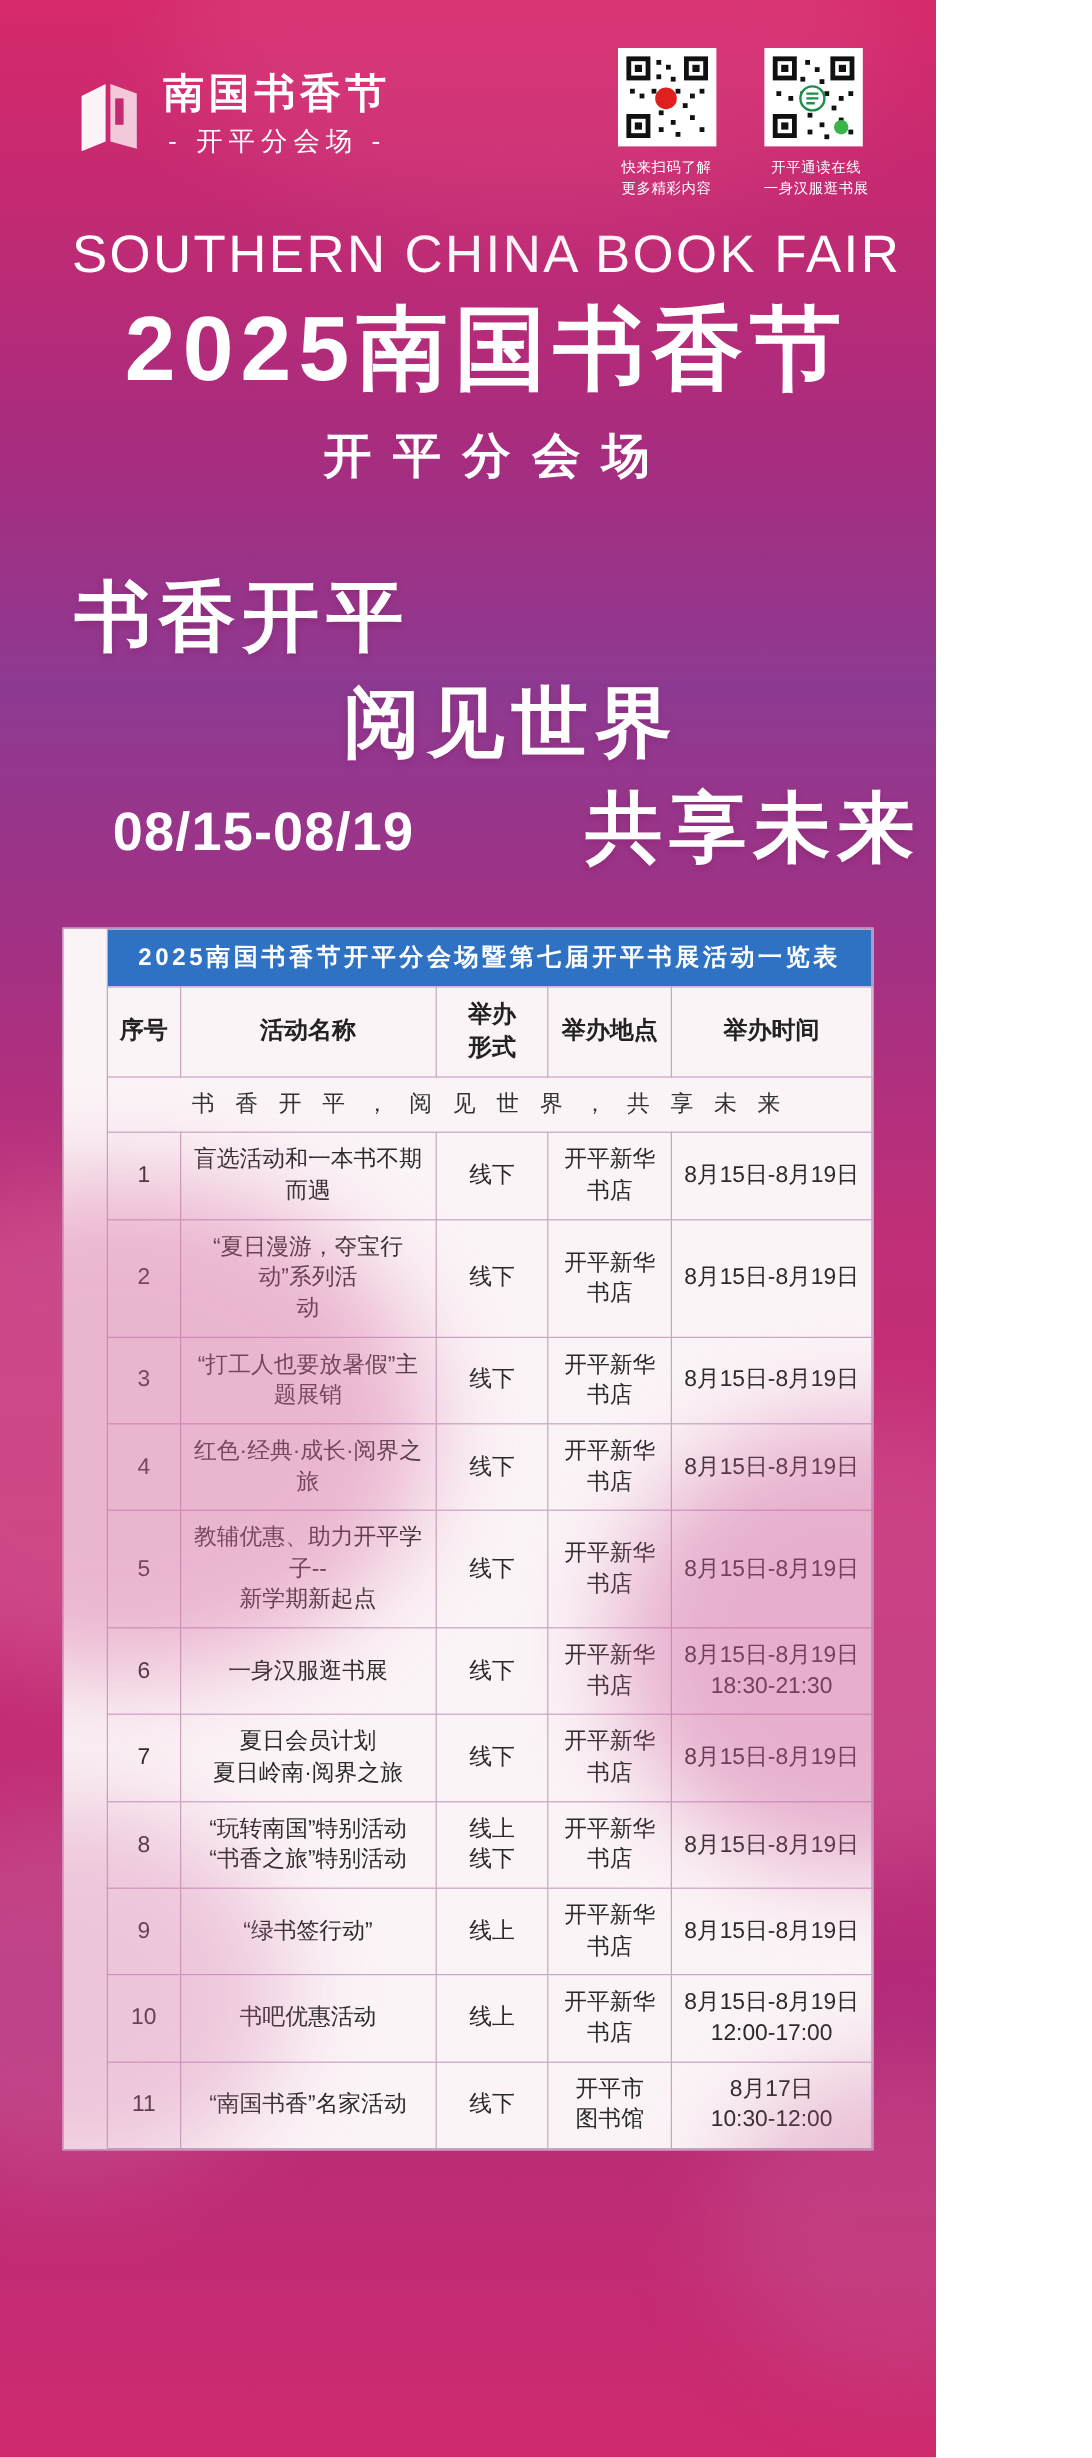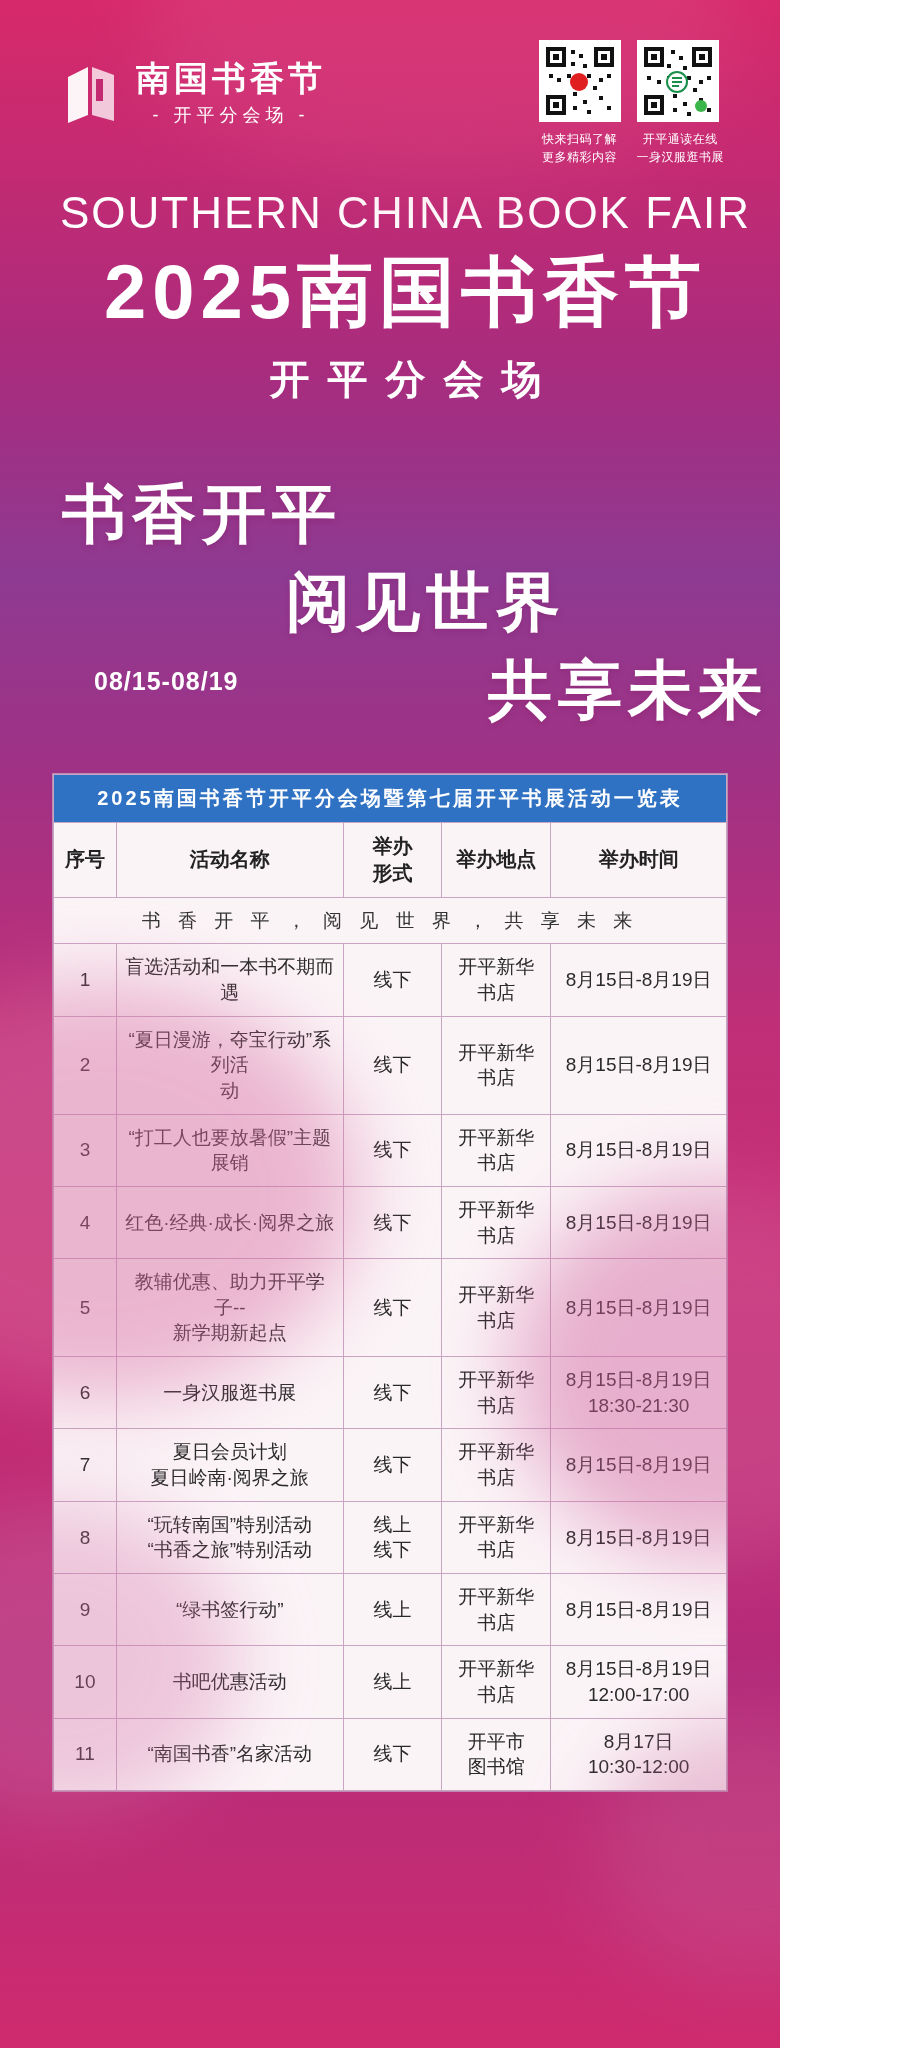--- a/index.html
+++ b/index.html
@@ -63,33 +63,33 @@
   .logo-mark svg { display:block; }
   .logo-text-cn {
     color: #ffffff;
     font-size: 34px;
     letter-spacing: 4px;
     font-weight: 700;
     line-height: 1.1;
   }
   .logo-text-sub {
     color: #ffffff;
-    font-size: 18px;
+    font-size: 22px;
     letter-spacing: 5px;
     text-align: center;
     margin-top: 6px;
     font-weight: 400;
   }
 
   .qr-area {
     position: absolute;
     right: 56px;
     top: 40px;
     display: flex;
-    gap: 16px;
+    gap: 40px;
   }
   .qr-item { text-align: center; }
   .qr-box {
     width: 82px;
     height: 82px;
     background: #ffffff;
     padding: 4px;
     box-sizing: border-box;
   }
   .qr-caption {
@@ -145,31 +145,32 @@
     text-shadow: 0 2px 6px rgba(120,10,70,.25);
   }
   .sl1 { left: 62px;  top: 0px; }
   .sl2 { left: 286px; top: 88px; font-family: Liberation Serif, serif; }
   .sl3 { left: 488px; top: 176px; }
   .date {
     position: absolute;
     left: 94px;
     top: 196px;
     color: #ffffff;
-    font-size: 25px;
+    font-size: 45px;
     font-weight: 700;
     letter-spacing: 1px;
   }
 
   
   .table-wrap {
     margin: 42px 52px 16px 52px;
     background: #fbf4f7;
     border: 1px solid #b98bb0;
     box-sizing: border-box;
+    padding-left: 36px;
   }
   table.sched {
     width: 100%;
     border-collapse: collapse;
     font-size: 19px;
     color: #2a2a2a;
   }
   table.sched td, table.sched th {
     border: 1px solid #c9a5c3;
     padding: 10px 6px;

